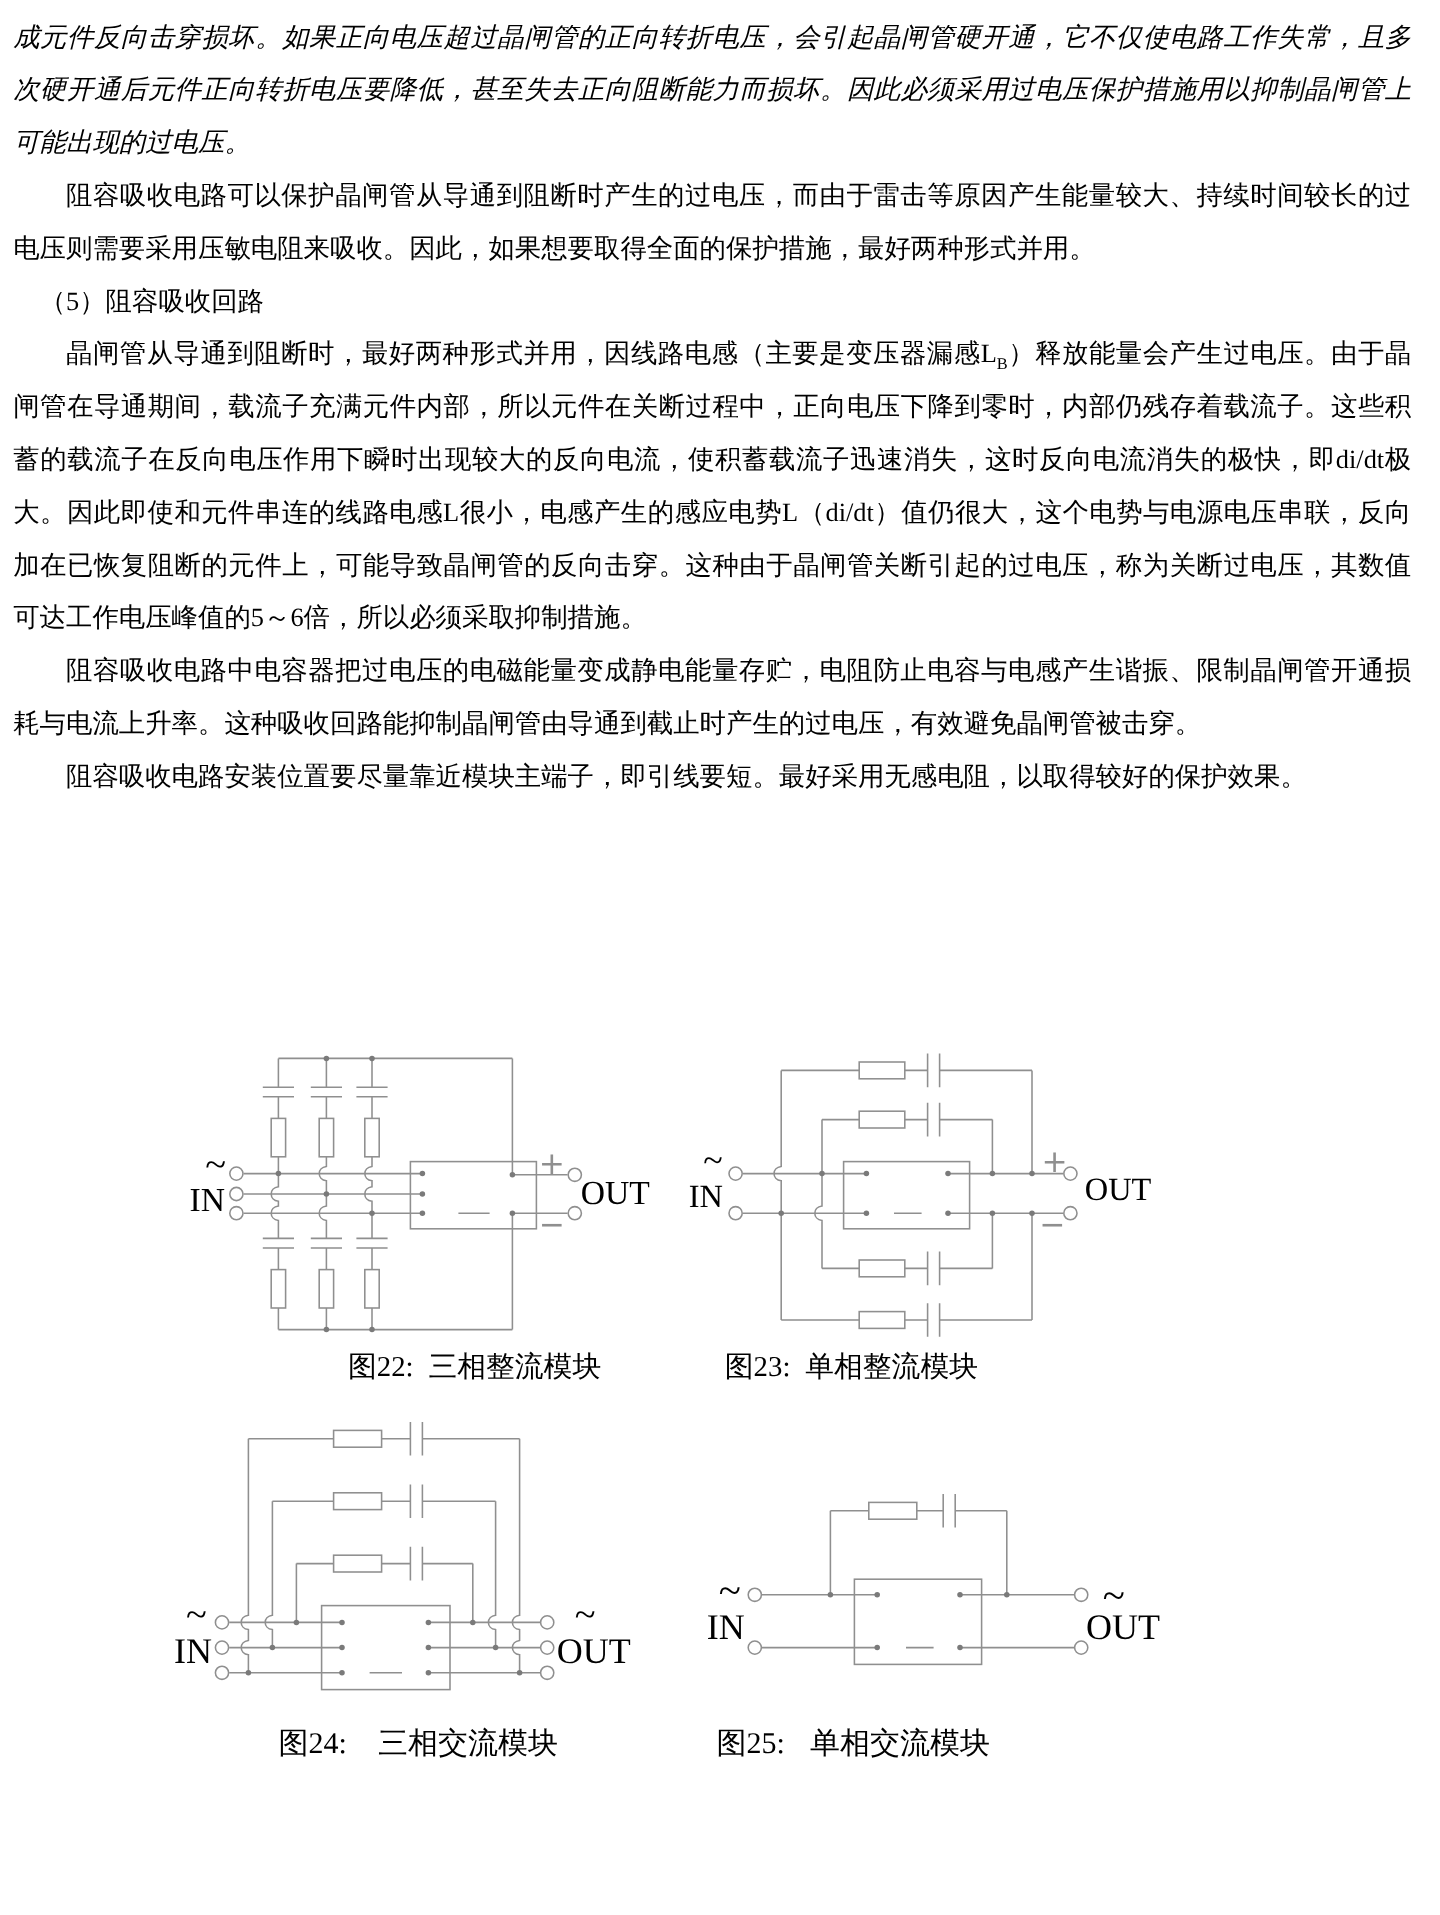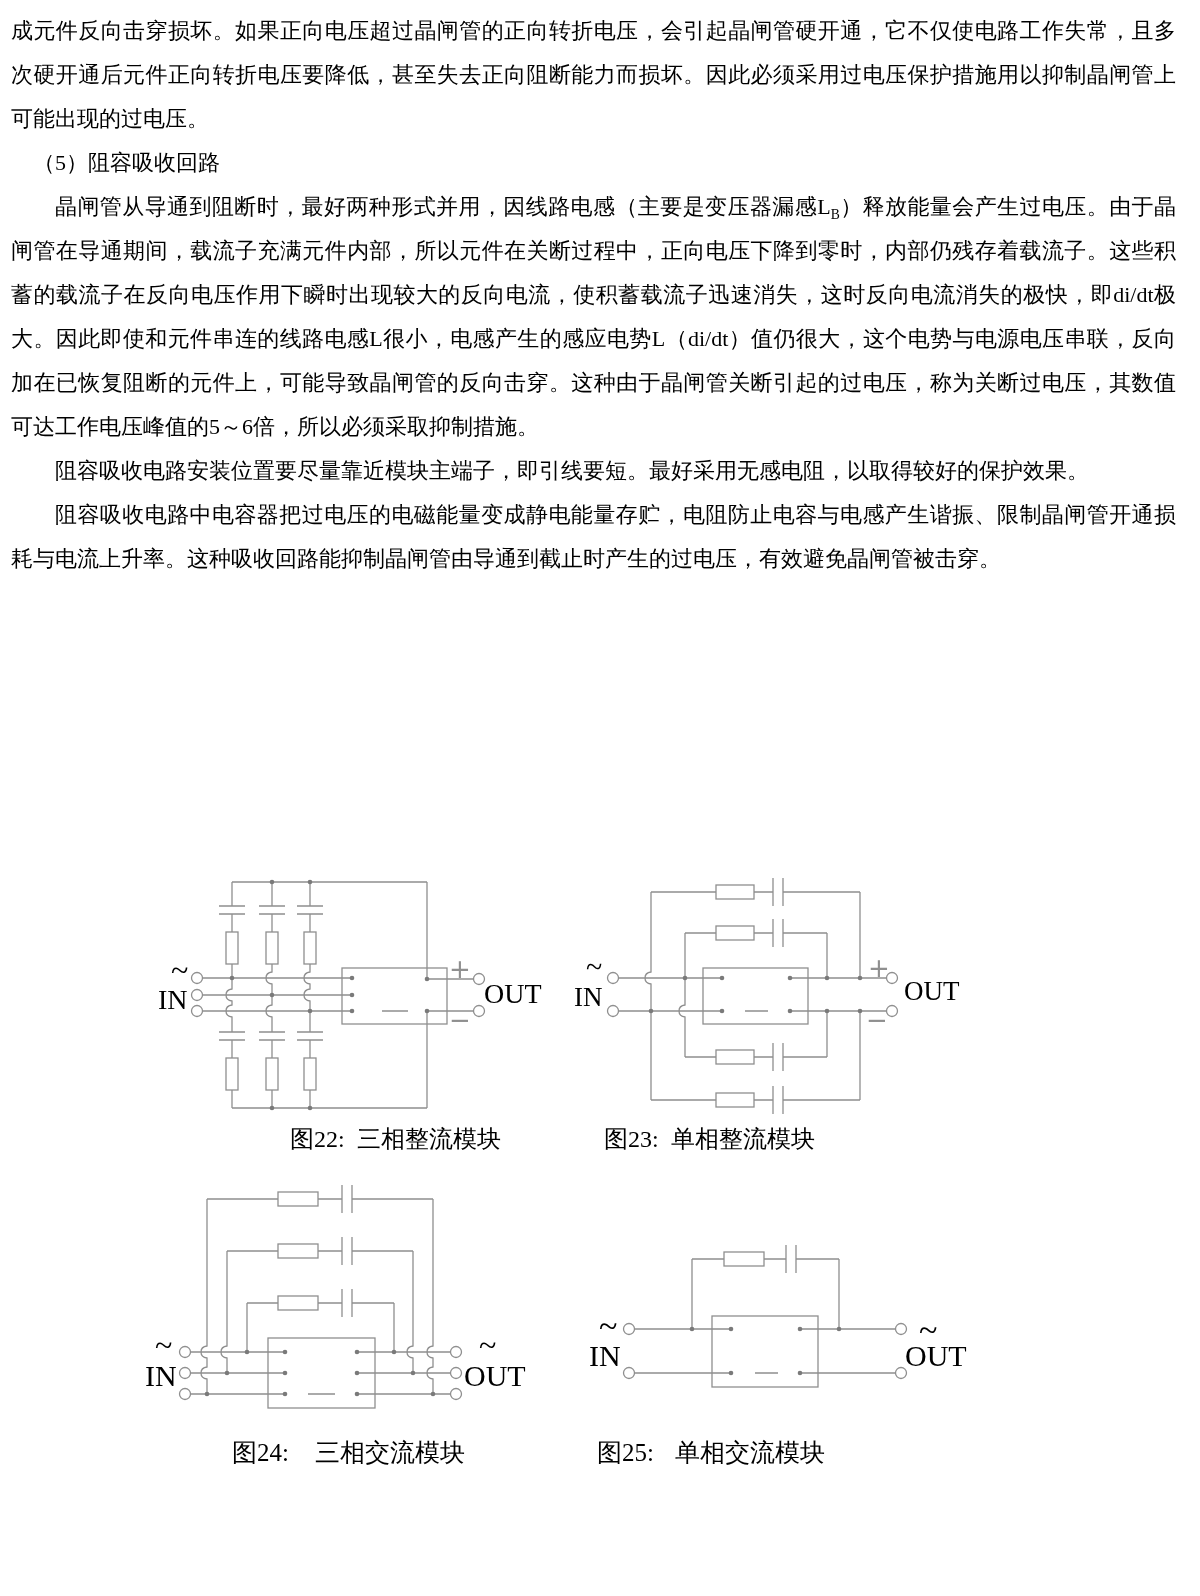--- a/index.html
+++ b/index.html
@@ -9,44 +9,45 @@
     font-family:"Liberation Serif","DejaVu Serif",serif;
     overflow:hidden;
   }
   .text-block {
     position:absolute; top:0; left:0; width:1200px;
     box-sizing:border-box; padding:9px 24px 0 11px;
     font-size:22px; line-height:44px; text-align:justify;
     text-justify:inter-ideograph;
   }
   .text-block p { margin:0; text-indent:2em; }
-  .text-block p.cont { text-indent:0; }
+  .text-block p.cont { text-indent:0;font-style:italic; }
   .text-block p.item { text-indent:1em; }
   sub { font-size:0.62em; line-height:0; }
   svg.figs { position:absolute; left:0; top:845px; }
   .wire { fill:none; stroke:#8f8f8f; stroke-width:1.3; }
   .part { fill:#ffffff; stroke:#8f8f8f; stroke-width:1.3; }
   .boxy { fill:none; stroke:#8f8f8f; stroke-width:1.3; }
   .dot  { fill:#7a7a7a; stroke:none; }
   .term { fill:#ffffff; stroke:#8f8f8f; stroke-width:1.3; }
   .lbl  { fill:#000; font-family:"Liberation Serif","DejaVu Serif",serif; }
   .sign { fill:#8f8f8f; font-family:"DejaVu Sans","Liberation Sans",sans-serif; }
   .cap-txt { fill:#000; font-family:"Liberation Serif","DejaVu Serif",serif; }
 </style>
 </head>
 <body>
 
 <div class="page">
 
   <div class="text-block">
     <p class="cont">成元件反向击穿损坏。如果正向电压超过晶闸管的正向转折电压，会引起晶闸管硬开通，它不仅使电路工作失常，且多次硬开通后元件正向转折电压要降低，甚至失去正向阻断能力而损坏。因此必须采用过电压保护措施用以抑制晶闸管上可能出现的过电压。</p>
+    <p>阻容吸收电路可以保护晶闸管从导通到阻断时产生的过电压，而由于雷击等原因产生能量较大、持续时间较长的过电压则需要采用压敏电阻来吸收。因此，如果想要取得全面的保护措施，最好两种形式并用。</p>
     <p class="item">（5）阻容吸收回路</p>
     <p><span>晶闸管从导通到阻断时，最好两种形式并用，因线路电感（主要是变压器漏感L</span><sub>B</sub><span>）释放能量会产生过电压。由于晶闸管在导通期间，载流子充满元件内部，所以元件在关断过程中，正向电压下降到零时，内部仍残存着载流子。这些积蓄的载流子在反向电压作用下瞬时出现较大的反向电流，使积蓄载流子迅速消失，这时反向电流消失的极快，即di/dt极大。因此即使和元件串连的线路电感L很小，电感产生的感应电势L（di/dt）值仍很大，这个电势与电源电压串联，反向加在已恢复阻断的元件上，可能导致晶闸管的反向击穿。这种由于晶闸管关断引起的过电压，称为关断过电压，其数值可达工作电压峰值的5～6倍，所以必须采取抑制措施。</span></p>
+    <p>阻容吸收电路中电容器把过电压的电磁能量变成静电能量存贮，电阻防止电容与电感产生谐振、限制晶闸管开通损耗与电流上升率。这种吸收回路能抑制晶闸管由导通到截止时产生的过电压，有效避免晶闸管被击穿。</p>
     <p>阻容吸收电路安装位置要尽量靠近模块主端子，即引线要短。最好采用无感电阻，以取得较好的保护效果。</p>
-    <p>阻容吸收电路中电容器把过电压的电磁能量变成静电能量存贮，电阻防止电容与电感产生谐振、限制晶闸管开通损耗与电流上升率。这种吸收回路能抑制晶闸管由导通到截止时产生的过电压，有效避免晶闸管被击穿。</p>
   </div>
 
   <svg class="figs" width="1200" height="645" viewBox="0 845 1200 645">
 
     <g>
       <path class="wire" d="
         M232 882 H427  M427 882 V979  M427 979 H473  M427 1011 H473  M427 1011 V1108  M232 1108 H427
         M203 978 H352  M203 995 H352  M203 1011 H352
         M232 882 V906 M232 914 V932 M232 964 V989 C224 990 224 1000 232 1001 V1005 C224 1006 224 1016 232 1017 V1032 M232 1040 V1058 M232 1090 V1108
         M272 882 V906 M272 914 V932 M272 964 V972 C264 973 264 983 272 984 V1005 C264 1006 264 1016 272 1017 V1032 M272 1040 V1058 M272 1090 V1108

